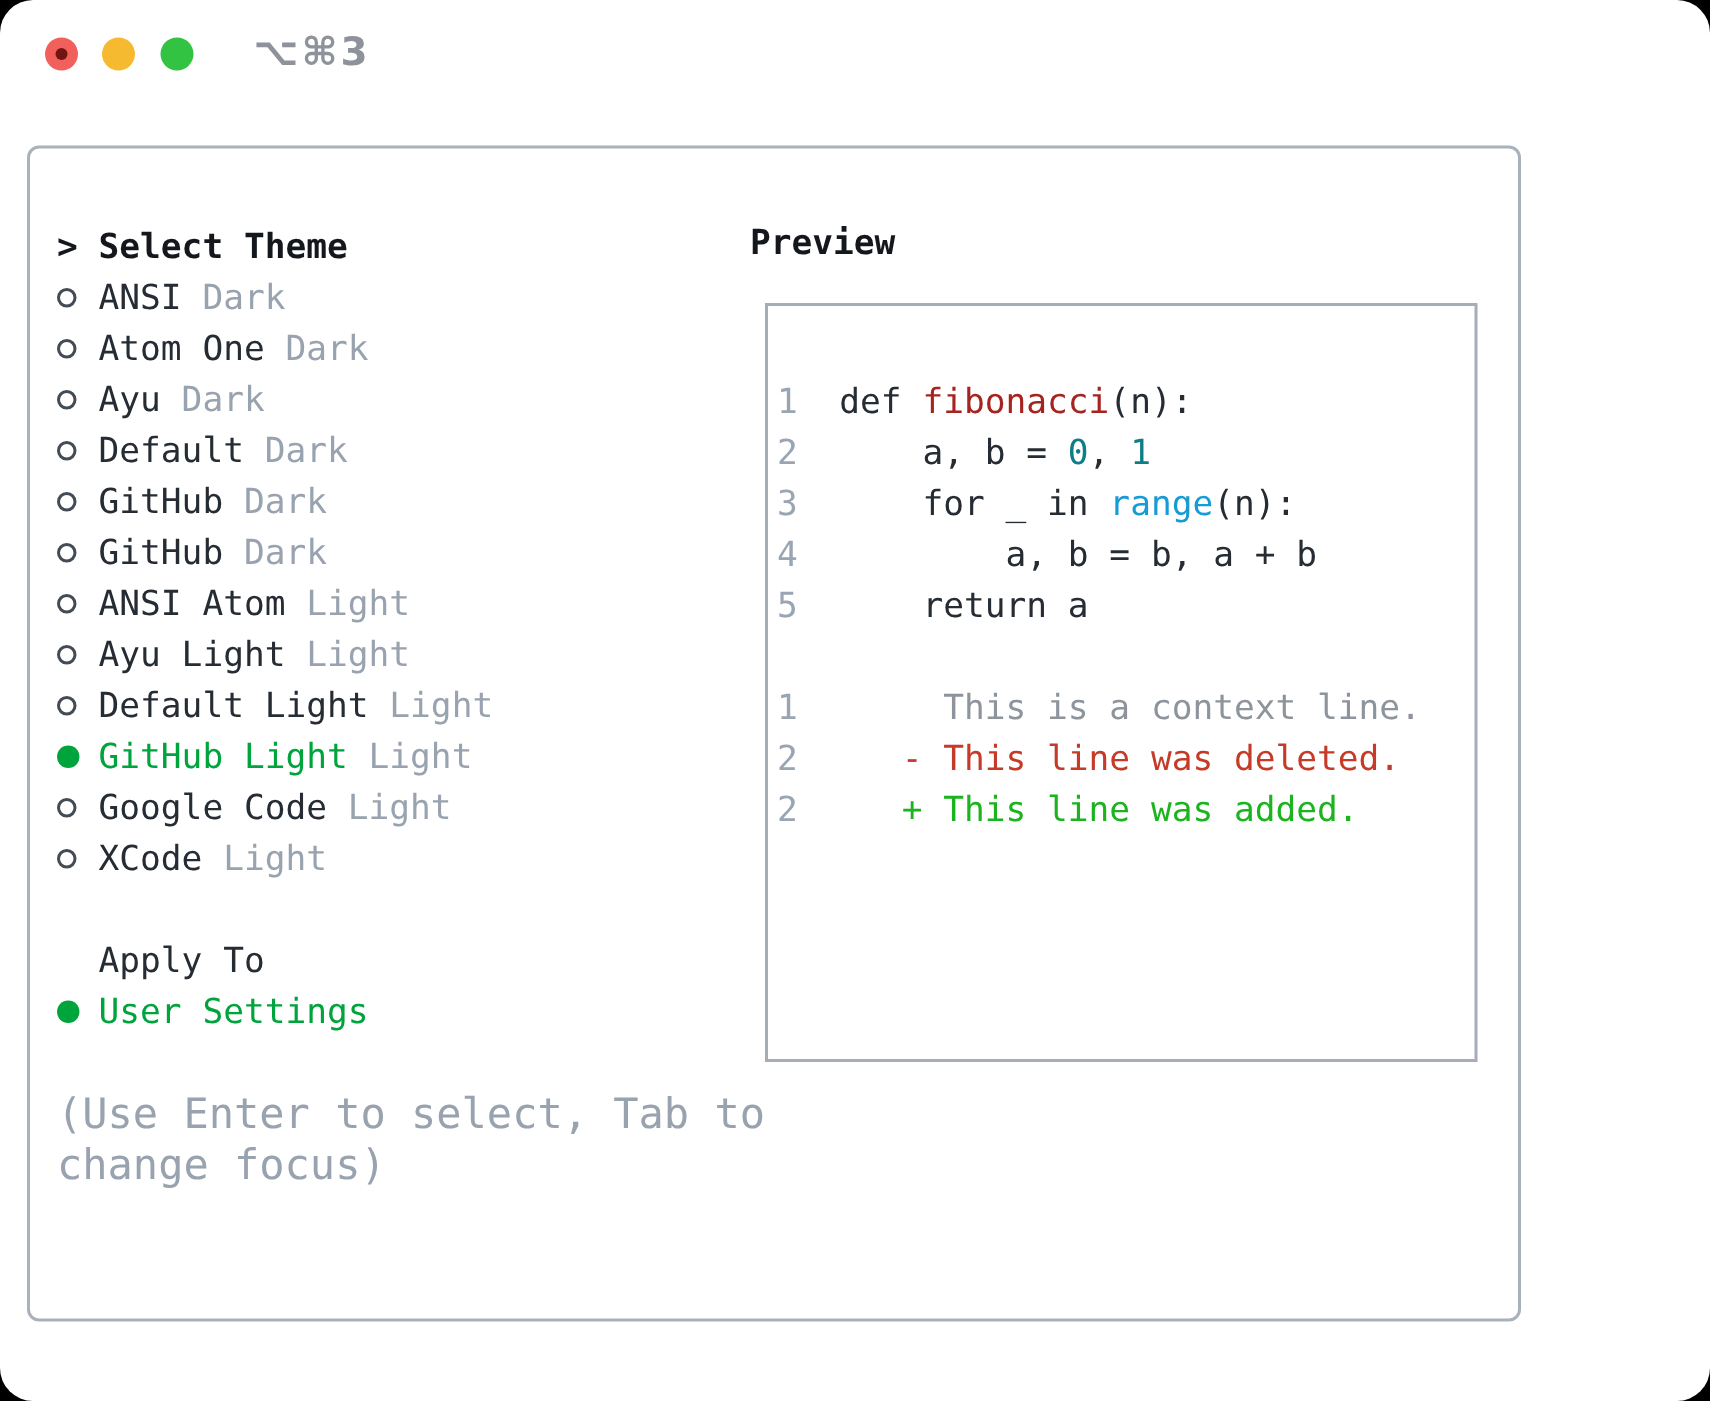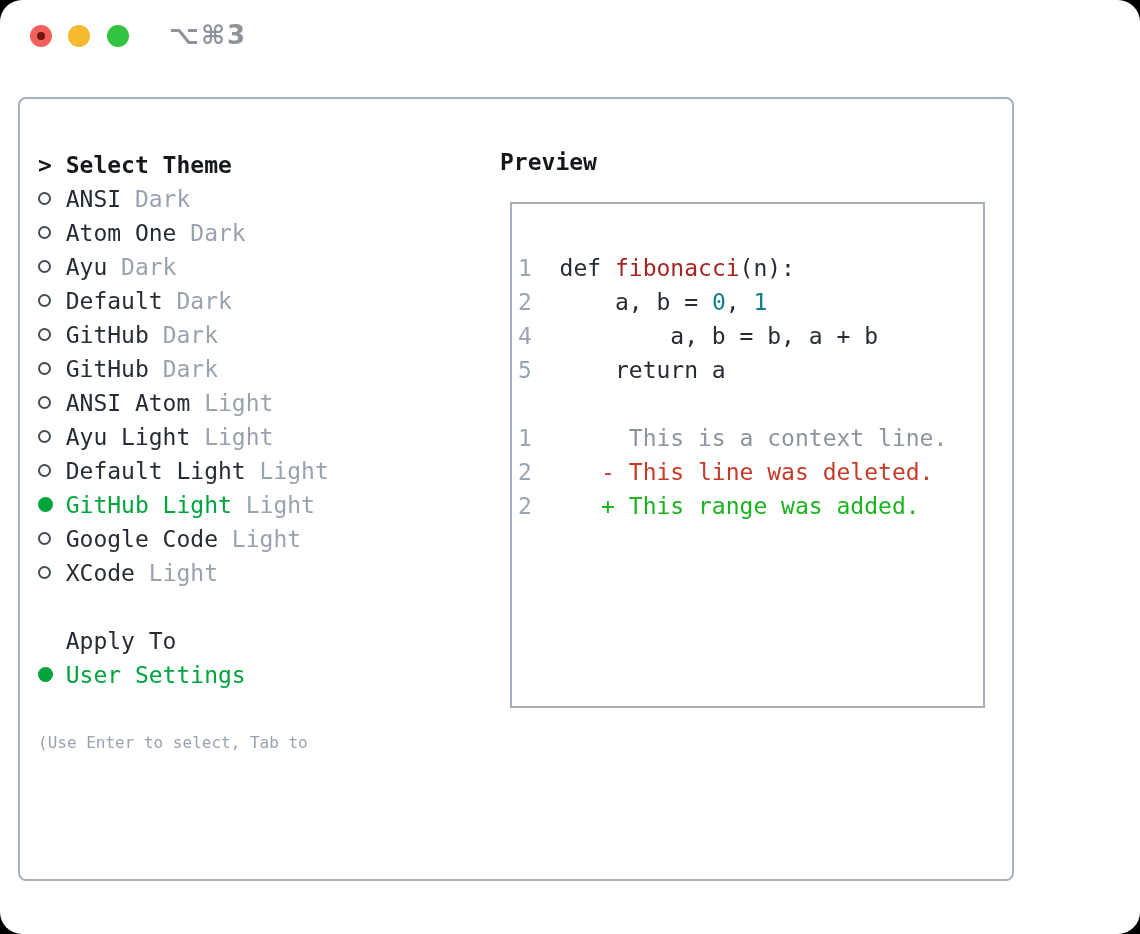--- a/index.html
+++ b/index.html
@@ -42,21 +42,21 @@
     border:2px solid var(--radio-ring);}
   .circle.filled{width:15px;height:15px;top:9px;border:none;background:var(--selection-green);}
   .hdr{font-weight:700;color:var(--text-header);}
   .tname{color:var(--text-dark);}
   .tname.selected{color:var(--selection-green);}
   .variant{color:var(--muted);margin-left:1ch;}
   .apply-hdr{color:var(--text-dark);}
   .opt-label{color:var(--text-dark);}
   .opt-label.selected{color:var(--selection-green);text-align:right;}
   .spacer{height:34px;}
-  .hint{color:var(--muted);font-size:16px;line-height:34px;white-space:pre;}
+  .hint{color:var(--muted);font-size:28px;line-height:34px;white-space:pre;}
 
   
   .preview-title{position:absolute;left:480px;top:46px;height:34px;line-height:34px;
     font-size:23px;font-weight:700;color:var(--text-header);}
   .preview-box{position:absolute;left:490px;top:103px;width:475px;height:506px;
     border:2px solid var(--preview-border);background:var(--window-bg);
     padding:47px 0 0 6px;overflow:hidden;}
   .pline{height:34px;line-height:34px;font-size:23px;white-space:pre;}
   .lineno{color:var(--line-number);}
   .seg-code{color:var(--text-dark);}
@@ -102,31 +102,32 @@
         </div>
       <div class="spacer"></div>
       <div class="row">
         <span class="marker"></span>
         <span class="apply-hdr">Apply To</span>
       </div>
       <div id="apply-list">
           <div class="row"><span class="marker"><span class="circle filled"></span></span><span class="opt-label selected">User Settings</span></div>
         </div>
       <div class="spacer"></div>
-      <div id="hint" class="hint"><div>(Use Enter to select, Tab to</div></div>
+      <div id="hint" class="hint"><div>(Use Enter to select, Tab to</div><div>change focus)</div></div>
     </div>
 
     <div class="preview-title">Preview</div>
     <div class="preview-box">
       <div id="preview-lines">
           <div class="pline"><span class="lineno">1</span><span class="seg-code">  def </span><span class="seg-func">fibonacci</span><span class="seg-code">(n):</span></div>
           <div class="pline"><span class="lineno">2</span><span class="seg-code">      a, b = </span><span class="seg-lit">0</span><span class="seg-code">, </span><span class="seg-lit">1</span></div>
+          <div class="pline"><span class="lineno">3</span><span class="seg-code">      for _ in </span><span class="seg-builtin">range</span><span class="seg-code">(n):</span></div>
           <div class="pline"><span class="lineno">4</span><span class="seg-code">          a, b = b, a + b</span></div>
           <div class="pline"><span class="lineno">5</span><span class="seg-code">      return a</span></div>
           <div class="pline"><span class="lineno"></span></div>
           <div class="pline"><span class="lineno">1</span><span class="seg-ctx">       This is a context line.</span></div>
           <div class="pline"><span class="lineno">2</span><span class="seg-del">     - This line was deleted.</span></div>
-          <div class="pline"><span class="lineno">2</span><span class="seg-add">     + This range was added.</span></div>
+          <div class="pline"><span class="lineno">2</span><span class="seg-add">     + This line was added.</span></div>
         </div>
     </div>
 
   </div>
 </div>
 
 </body></html>

